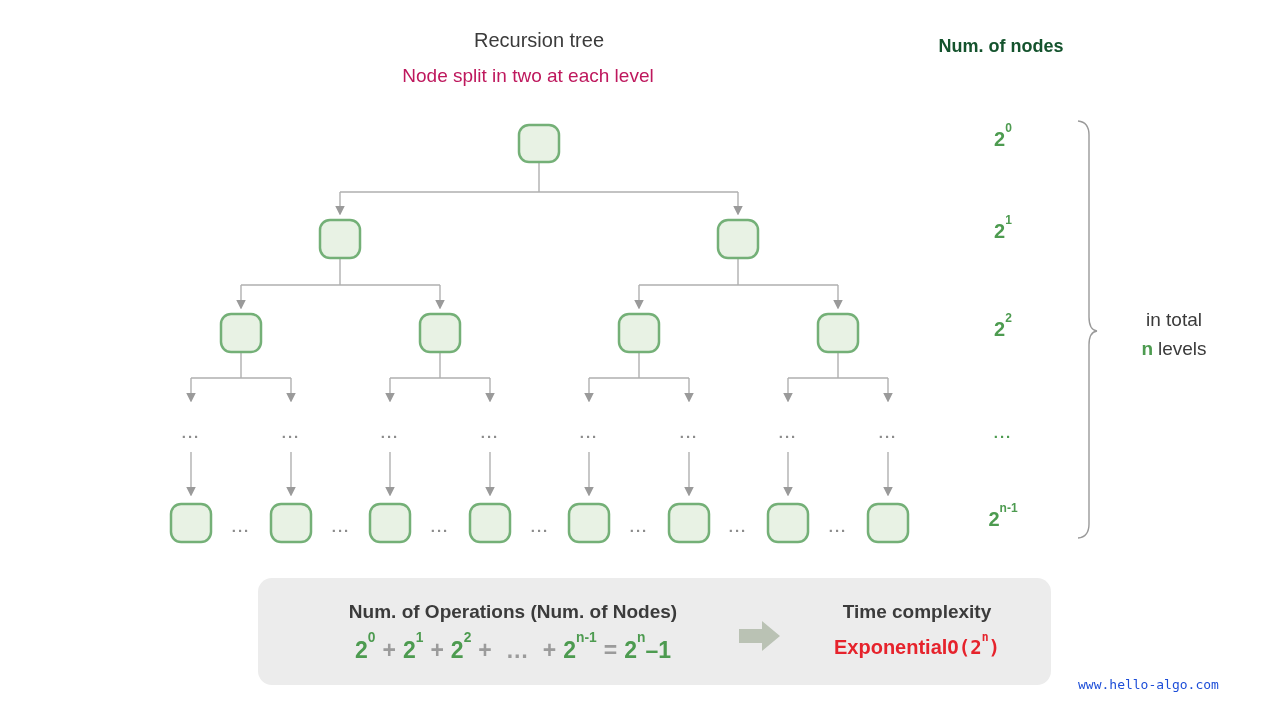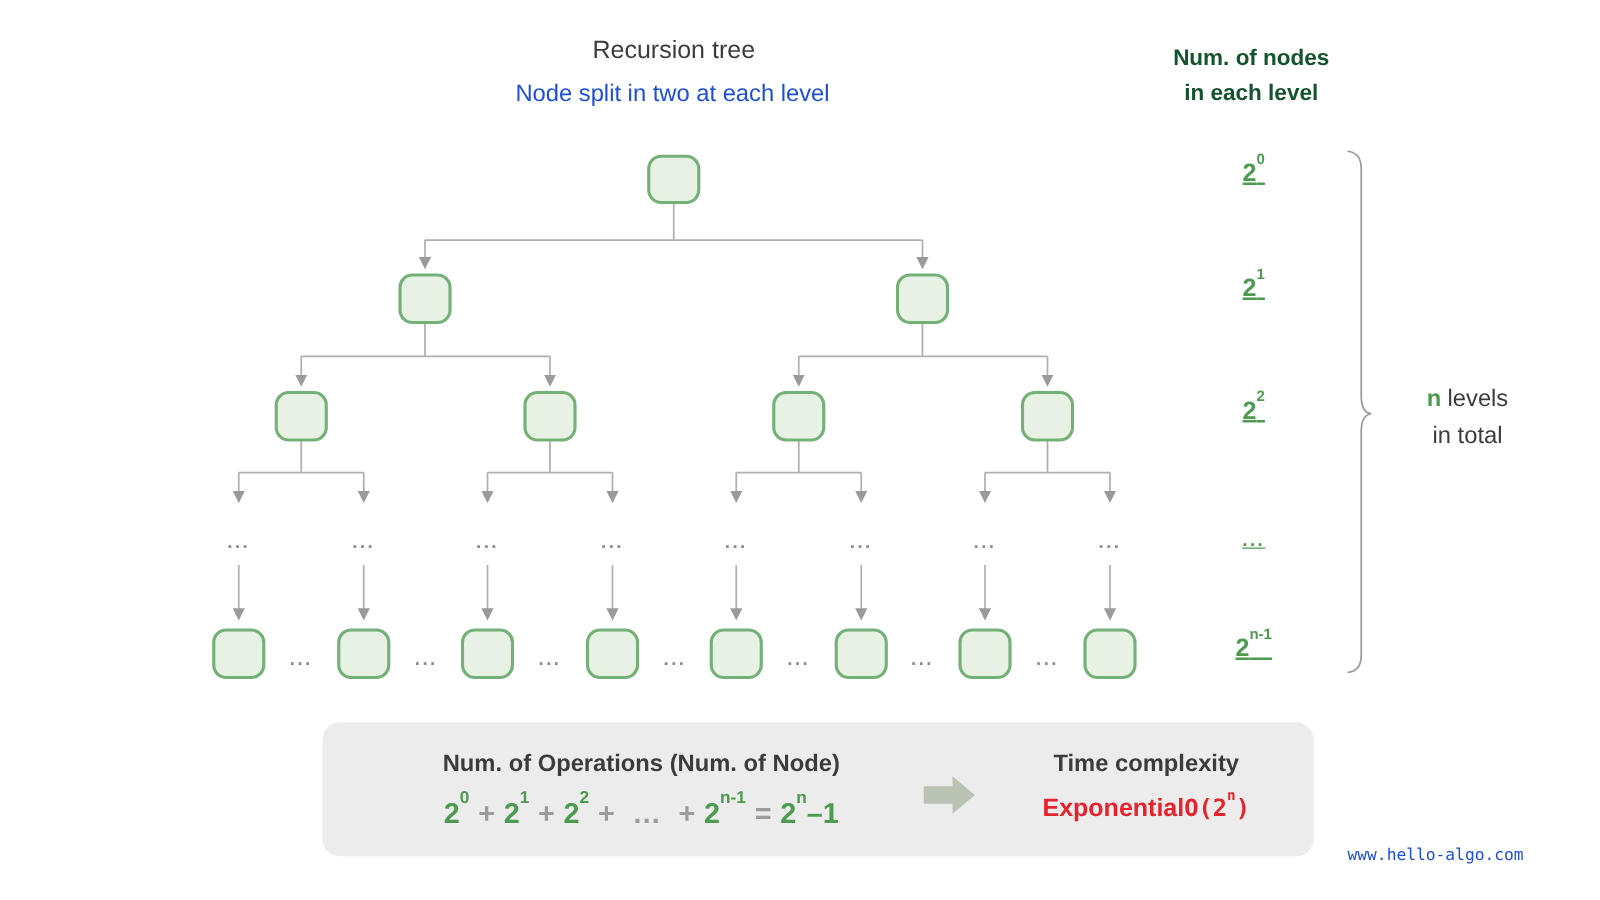--- a/index.html
+++ b/index.html
@@ -3,32 +3,32 @@
 <meta charset="utf-8">
 <style>
   html,body{margin:0;padding:0;background:#ffffff;}
   body{font-family:"Liberation Sans","DejaVu Sans",sans-serif;color:#3e3e3e;}
   .canvas{position:relative;width:1280px;height:720px;background:#ffffff;overflow:hidden;}
   .abs{position:absolute;}
   .center{text-align:center;}
 
   
   .fig-title{left:289px;top:29px;width:500px;font-size:20px;font-weight:400;color:#3b3b3b;}
-  .fig-subtitle{left:288px;top:65px;width:500px;font-size:19px;font-weight:400;color:#1d4ed8;}
+  .fig-subtitle{left:278px;top:65px;width:500px;font-size:19px;font-weight:400;color:#be185d;}
   .right-header{left:891px;top:32px;width:220px;font-size:18px;font-weight:700;color:#14532d;line-height:28px;}
 
   
   svg.tree{position:absolute;left:0;top:0;}
   .conn{stroke:#b0b0b0;stroke-width:1.4;fill:none;}
   .node{fill:#e8f2e4;stroke:#74b077;stroke-width:2.5;}
   .dots-svg{font-family:"Liberation Sans",sans-serif;font-weight:700;font-size:15px;fill:#8c8c8c;letter-spacing:2px;text-anchor:middle;}
   .brace{stroke:#9a9a9a;stroke-width:1.4;fill:none;}
 
   
-  .lvl{left:953px;width:100px;text-align:center;font-size:20px;font-weight:700;color:#4d9b50;text-decoration:underline;}
+  .lvl{left:953px;width:100px;text-align:center;font-size:20px;font-weight:700;color:#4d9b50;}
   .lvl-dots{letter-spacing:2px;font-size:15px;}
   sup.s{font-size:.6em;line-height:0;position:relative;top:-.5em;}
 
   
   .side-note{left:1104px;width:140px;text-align:center;font-size:19px;color:#3b3b3b;line-height:29px;}
   .side-note .n{color:#4d9b50;font-weight:700;margin-right:5px;}
 
   
   .sum-box{left:258px;top:578px;width:793px;height:107px;background:#ececec;border-radius:14px;}
   .ops-title{left:10px;top:23px;width:490px;font-size:19px;font-weight:700;color:#3b3b3b;}
@@ -43,21 +43,20 @@
 </style>
 </head>
 <body>
 
 <div class="canvas">
 
   <div class="abs center fig-title">Recursion tree</div>
   <div class="abs center fig-subtitle">Node split in two at each level</div>
   <div class="abs center right-header">
     <div>Num. of nodes</div>
-    <div>in each level</div>
   </div>
 
   <svg class="tree" width="1280" height="720" viewBox="0 0 1280 720">
     <defs>
       <marker id="arrow" viewBox="0 0 10 10" refX="7.5" refY="5" markerWidth="7" markerHeight="7" orient="auto">
         <path d="M0,0 L10,5 L0,10 z" fill="#9a9a9a"></path>
       </marker>
     </defs>
 
     <g>
@@ -143,26 +142,26 @@
     <path class="brace" d="M1078,121 Q1089,122 1089,135 L1089,317 Q1089,330 1097,331 Q1089,332 1089,345 L1089,524 Q1089,537 1078,538"></path>
   </svg>
 
   <div class="abs lvl" style="top:128px;"><span>2</span><sup class="s">0</sup></div>
   <div class="abs lvl" style="top:220px;"><span>2</span><sup class="s">1</sup></div>
   <div class="abs lvl" style="top:318px;text-align:center;"><span>2</span><sup class="s">2</sup></div>
   <div class="abs lvl lvl-dots" style="top:424px;">...</div>
   <div class="abs lvl" style="top:508px;"><span>2</span><sup class="s">n-1</sup></div>
 
   <div class="abs center side-note" style="top:305px;">
+    <div>in total</div>
     <div><span class="n">n</span><span>levels</span></div>
-    <div>in total</div>
   </div>
 
   <div class="abs sum-box">
-    <div class="abs center ops-title">Num. of Operations (Num. of Node)</div>
+    <div class="abs center ops-title">Num. of Operations (Num. of Nodes)</div>
 
     <div class="abs center formula">
       <span><span>2</span><sup class="s">0</sup></span><span class="op">+</span><span><span>2</span><sup class="s">1</sup></span><span class="op">+</span><span><span>2</span><sup class="s">2</sup></span><span class="op">+</span><span class="op">…</span><span class="op">+</span><span><span>2</span><sup class="s">n-1</sup></span><span class="op">=</span><span><span>2</span><sup class="s">n</sup><span>–1</span></span>
     </div>
 
     <div class="abs arrow-wrap">
       <svg width="44" height="36" viewBox="0 0 44 36">
         <polygon points="1,11 24,11 24,3 42,18 24,33 24,25 1,25" fill="#bac2b4"></polygon>
       </svg>
     </div>

